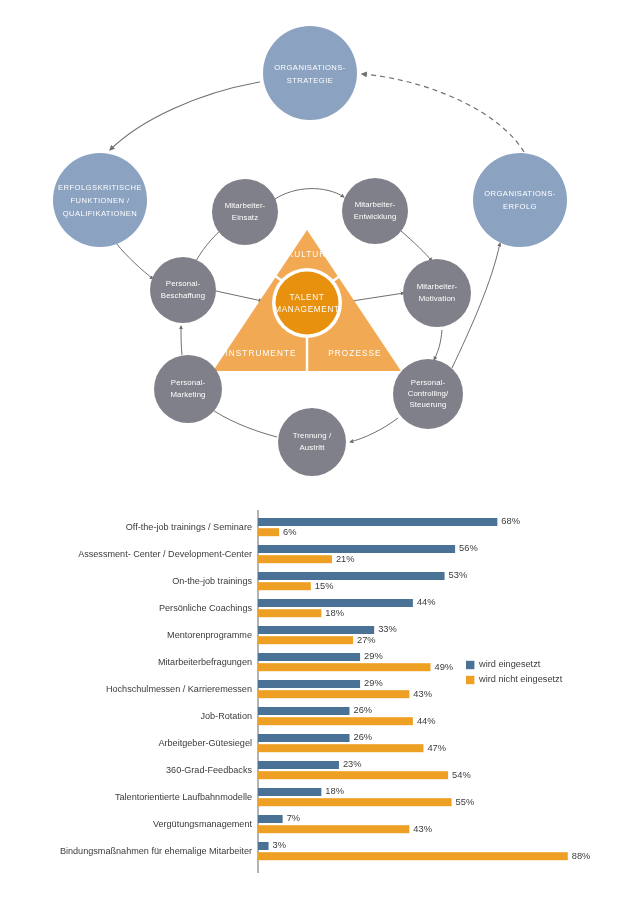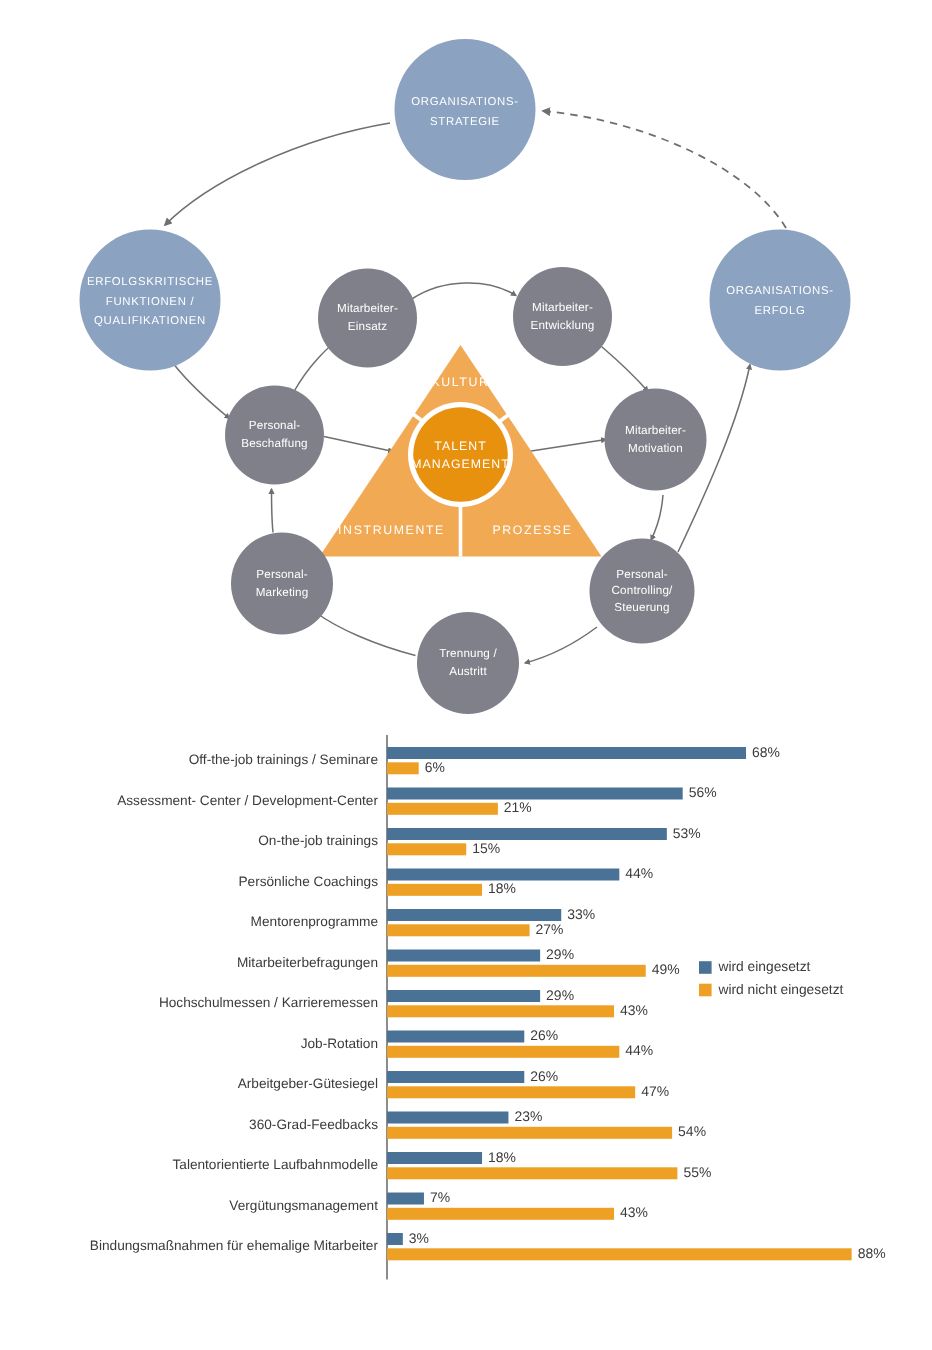--- a/index.html
+++ b/index.html
@@ -30,21 +30,21 @@
     dominant-baseline: middle;
   }
   .dg-label-blue { font-size: 7.6px; letter-spacing: 0.45px; }
   .dg-label-gray { font-size: 7.8px; letter-spacing: 0.1px; }
   .dg-label-tri  { font-size: 8.2px; letter-spacing: 1.1px; fill: #ffffff; }
   .dg-label-core { font-size: 8.2px; letter-spacing: 0.7px; fill: #ffffff; }
 
   
   #chart {
     position: absolute;
-    left: 0; top: 480px;
+    left: 0; top: 500px;
     width: 621px; height: 400px;
   }
   #chart svg { display: block; }
   .ch-cat {
     font-family: "Liberation Sans", sans-serif;
     font-size: 9.1px;
     fill: #3b3b3b;
     text-anchor: end;
     dominant-baseline: middle;
   }

